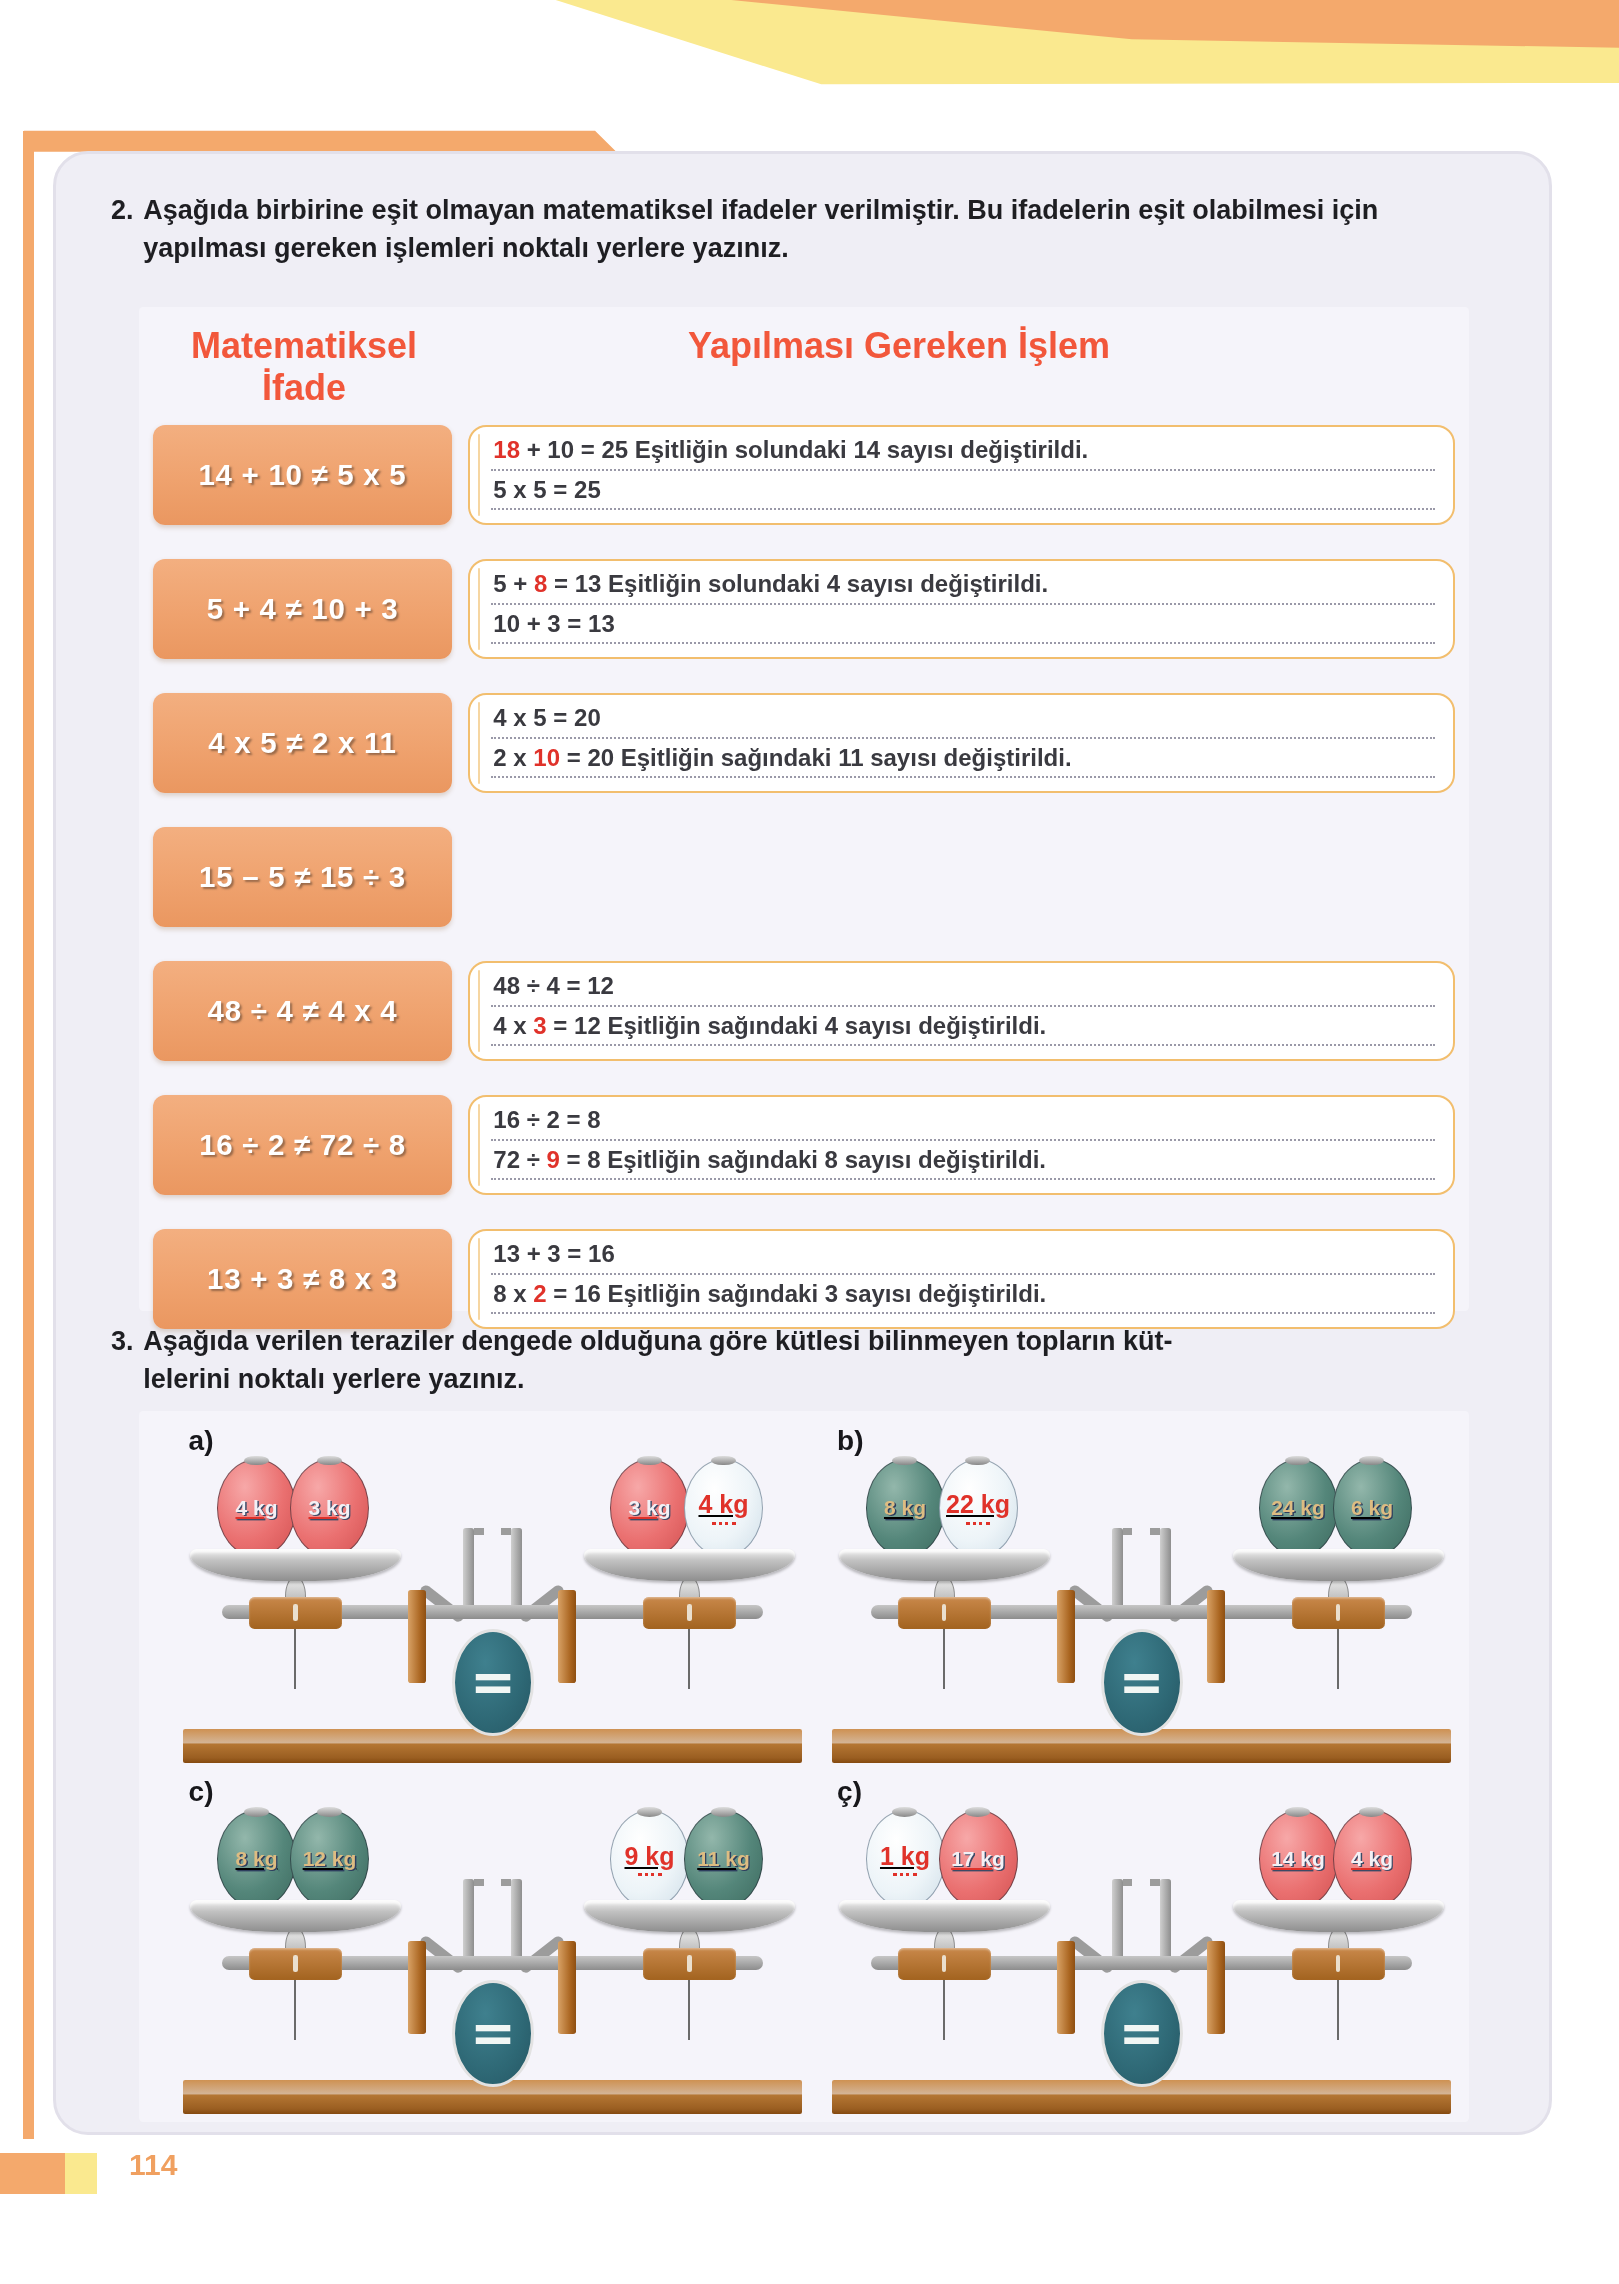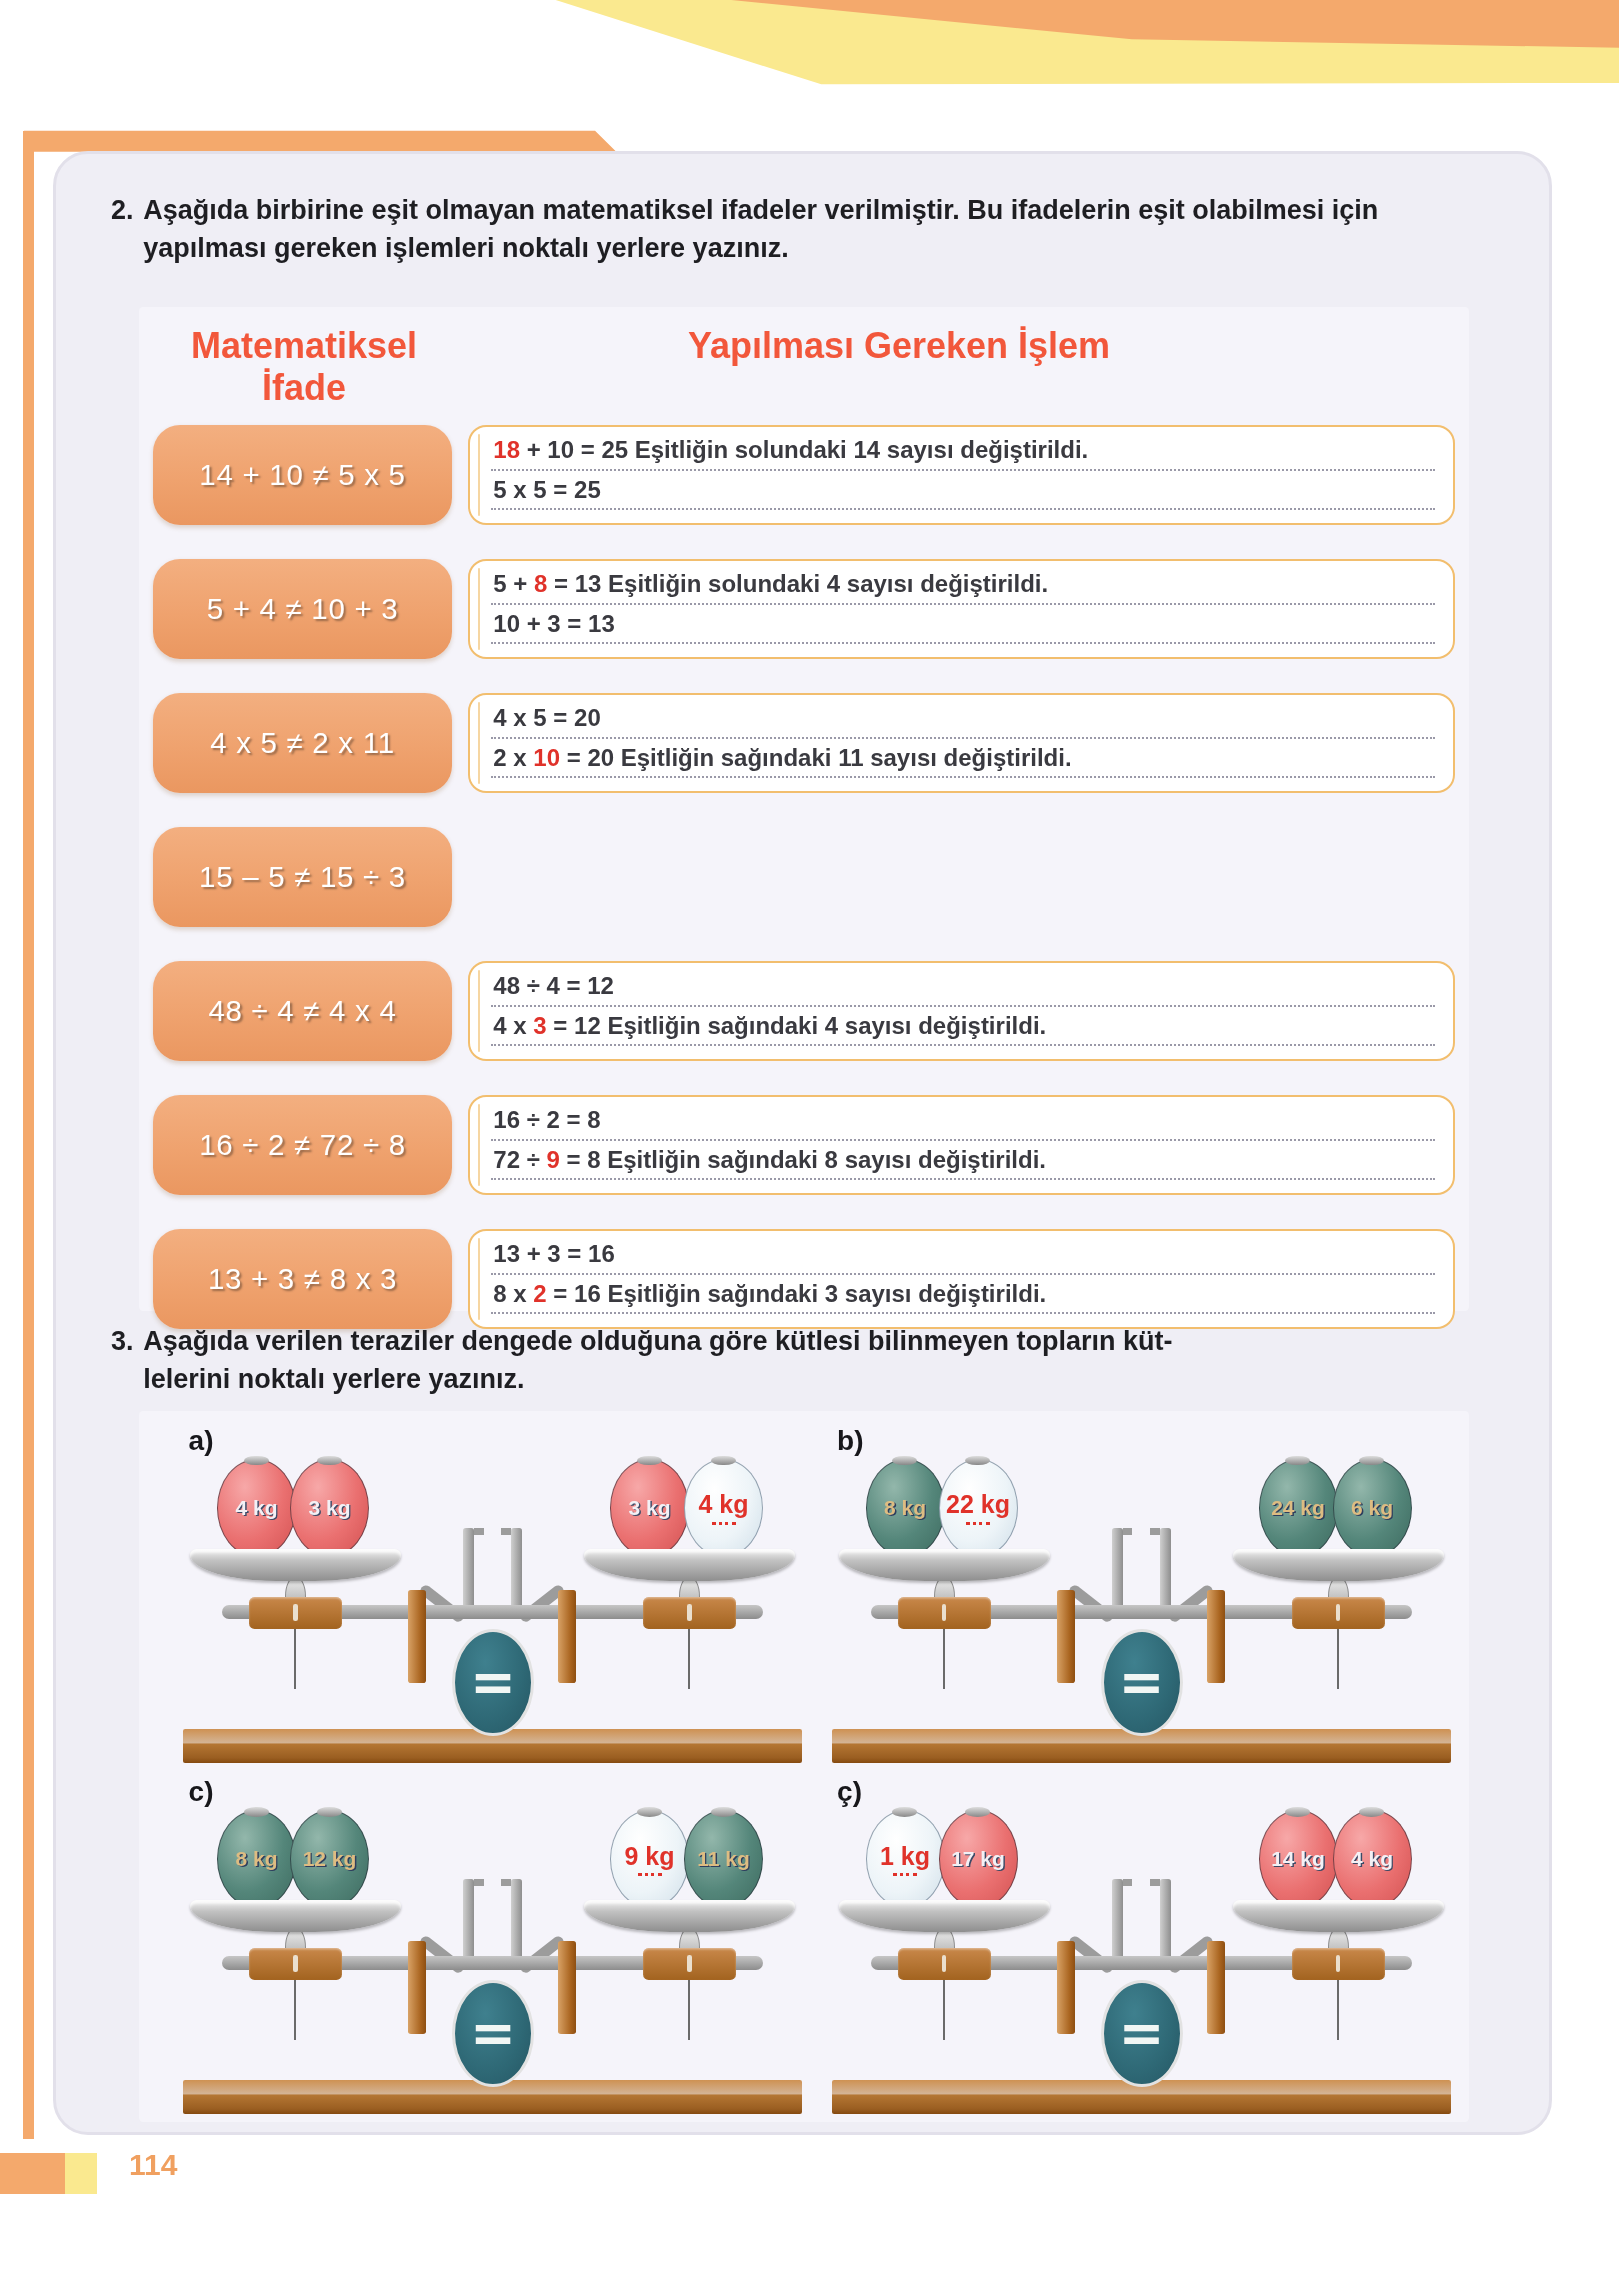--- a/index.html
+++ b/index.html
@@ -22,25 +22,25 @@
   #q3{top:1168px;}
   .panel{position:absolute;left:83px;width:1330px;background:#F5F4FA;border-radius:4.2px;}
   #table-panel{top:153px;height:1004px;}
   #scales-panel{top:1257px;height:711px;}
   
   .thead{display:flex;padding:18.3px 14px 15.5px 14px;color:#F2573B;font-weight:800;font-size:36px;}
   .thead .th1{width:302px;text-align:center;}
   .thead .th2{flex:1;text-align:center;transform:translateX(-56px);}
   .trow{display:flex;gap:15.5px;height:100px;margin:0 14px 34px 14px;}
   .expr-box{
-    width:299px;flex:0 0 299px;border-radius:27px;
+    width:299px;flex:0 0 299px;border-radius:12px;
     background:linear-gradient(180deg,#F3AF80 0%,#EFA26E 55%,#EA9760 100%);
     box-shadow:0 2.8px 4.2px rgba(150,110,70,.25);
     display:flex;align-items:center;justify-content:center;
-    color:#ffffff;font-size:29.5px;font-weight:400;letter-spacing:0.7px;
+    color:#ffffff;font-size:29.5px;font-weight:700;letter-spacing:0.7px;
     text-shadow:2.1px 2.1px 2.1px rgba(84,60,44,.55);
   }
   .ans-box{
     flex:1;background:#ffffff;border:2.1px solid #F2BE6E;border-radius:18.3px;
     display:flex;flex-direction:column;justify-content:space-evenly;
     padding:4.2px 18.3px 7px 21px;box-sizing:border-box;position:relative;
   }
   .ans-box::before{content:"";position:absolute;left:8.4px;top:7px;bottom:7px;width:2.1px;
     background:#F6D6A2;border-radius:1.4px;}
   .ans-line{
@@ -85,21 +85,21 @@
     background:radial-gradient(ellipse at 40% 30%,#3F808E 0%,#2E6875 60%,#255663 100%);
     display:flex;align-items:center;justify-content:center;
     color:#F1F6F4;font-family:"DejaVu Sans",sans-serif;font-size:55px;font-weight:800;}
   .dish{position:absolute;top:118px;width:211px;height:32px;z-index:4;
     background:linear-gradient(180deg,#F4F4F4 0%,#C2C2C2 35%,#8E8E8E 100%);
     border-radius:8.4px 8.4px 105px 105px/7px 7px 32px 32px;
     box-shadow:inset 0 3.5px 2.8px rgba(255,255,255,.8), 0 2.1px 2.8px rgba(0,0,0,.25);}
   .dish.dl{left:7px;} .dish.dr{left:401px;}
   .ball{position:absolute;top:28px;width:79px;height:98px;border-radius:50%;z-index:3;
     border:1.4px solid rgba(35,38,50,.55);box-sizing:border-box;
-    display:flex;flex-direction:column;align-items:center;justify-content:center;}
+    display:flex;flex-direction:column;align-items:center;justify-content:center;text-decoration:underline;}
   .ball::before{content:"";position:absolute;top:-4.2px;left:50%;width:25px;height:9.8px;margin-left:-12.7px;
     background:linear-gradient(180deg,#DDD,#888);border-radius:50%;}
   .ball .ball-label{font-size:21px;font-weight:800;white-space:nowrap;}
   .ball.red{background:radial-gradient(ellipse at 35% 28%,#F7A8A8 0%,#EA7070 55%,#D35151 100%);}
   .ball.red .ball-label{color:#F3F0F5;text-shadow:1.4px 1.4px 0 #3C4A66;}
   .ball.teal{background:radial-gradient(ellipse at 35% 28%,#93B7AB 0%,#54867A 55%,#3D6A5F 100%);}
   .ball.teal .ball-label{color:#DDBC82;text-shadow:1.4px 1.4px 0 #2E3E5E;}
   .ball.answer{background:radial-gradient(ellipse at 38% 30%,#FFFFFF 0%,#EDF4F8 55%,#CFDEE8 100%);
     border-color:rgba(90,110,130,.6);}
   .ball.answer .ball-label{color:#E0322A;font-size:25px;text-shadow:none;}

